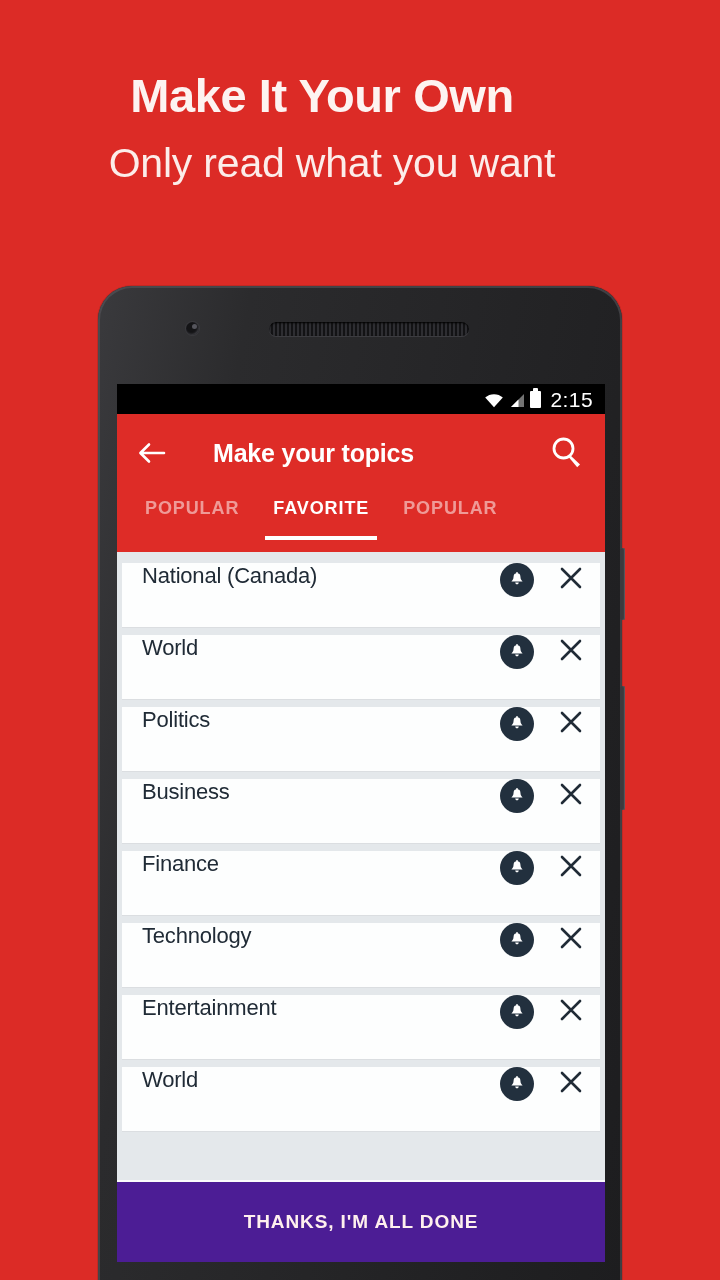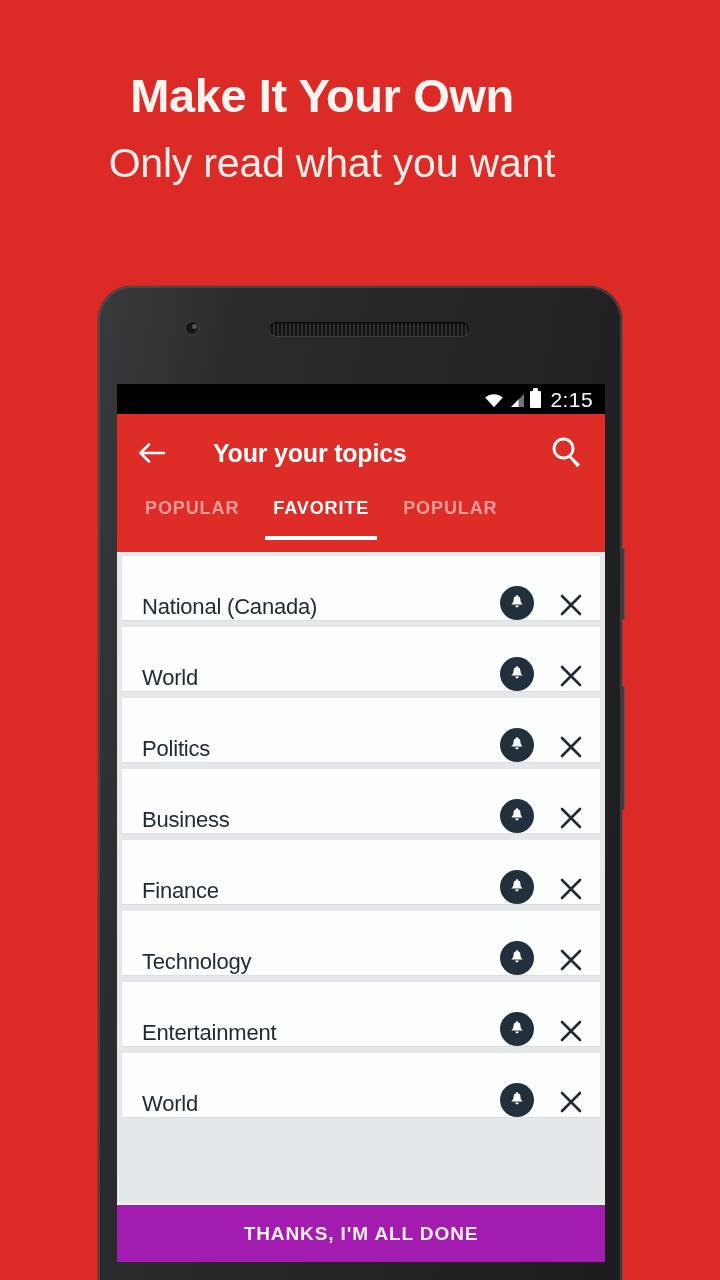--- a/index.html
+++ b/index.html
@@ -142,44 +142,44 @@
 
   
   .list {
     background:#E4E8EB;
     height:660px;
     padding-top:3px;
     overflow:hidden;
   }
   .row {
     background:#FDFEFE;
-    height:64px; margin:1px 5px 7px 5px;
-    display:flex; align-items:flex-end;
+    height:64px; margin:8px 5px 7px 5px;
+    display:flex; align-items:flex-start;
     padding:0 14px 0 20px;
     box-shadow:0 1px 0 rgba(0,0,0,0.04);
   }
   .row-label {
     flex:1; font-size:22px; color:#202B36; letter-spacing:-0.2px;
   }
   .bell-btn {
     width:34px; height:34px; border-radius:50%;
     background:#22303E;
     display:flex; align-items:center; justify-content:center;
     cursor:pointer; flex:0 0 auto; margin-right:22px;
   }
   .close-btn {
     width:30px; height:30px; cursor:pointer; flex:0 0 auto;
     display:flex; align-items:center; justify-content:center;
   }
 
   
   .cta {
     position:absolute; left:0; bottom:0;
-    width:488px; height:57px;
-    background:#a21caf; color:#FFF0EE;
+    width:488px; height:80px;
+    background:#4c1d95; color:#FFF0EE;
     border:none;
     font-family:"Liberation Sans", sans-serif;
     font-size:19px; font-weight:bold; letter-spacing:0.9px;
     cursor:pointer;
     display:flex; align-items:center; justify-content:center;
     box-shadow:0 -2px 0 rgba(255,255,255,0.85);
   }
 </style>
 </head>
 <body>
@@ -217,21 +217,21 @@
       </div>
       <span class="sb-time">2:15</span>
     </div>
 
     <div class="appbar">
       <span class="back-arrow">
         <svg width="30" height="30" viewBox="0 0 30 30">
           <path d="M27 15 H4 M12 6.5 L3.4 15 L12 23.5" stroke="#ffffff" stroke-width="2.6" fill="none" stroke-linecap="round" stroke-linejoin="round"></path>
         </svg>
       </span>
-      <span class="appbar-title">Your your topics</span>
+      <span class="appbar-title">Make your topics</span>
       <span class="search-btn">
         <svg width="38" height="38" viewBox="0 0 38 38">
           <circle cx="15.5" cy="14.5" r="9.5" stroke="#ffffff" stroke-width="2.8" fill="none"></circle>
           <path d="M22.3 21.3 L32 30.4 L29.2 33.2 L20.8 23.2 Z" fill="#ffffff"></path>
         </svg>
       </span>
     </div>
 
     <div class="tabs">
       <div class="tab">

